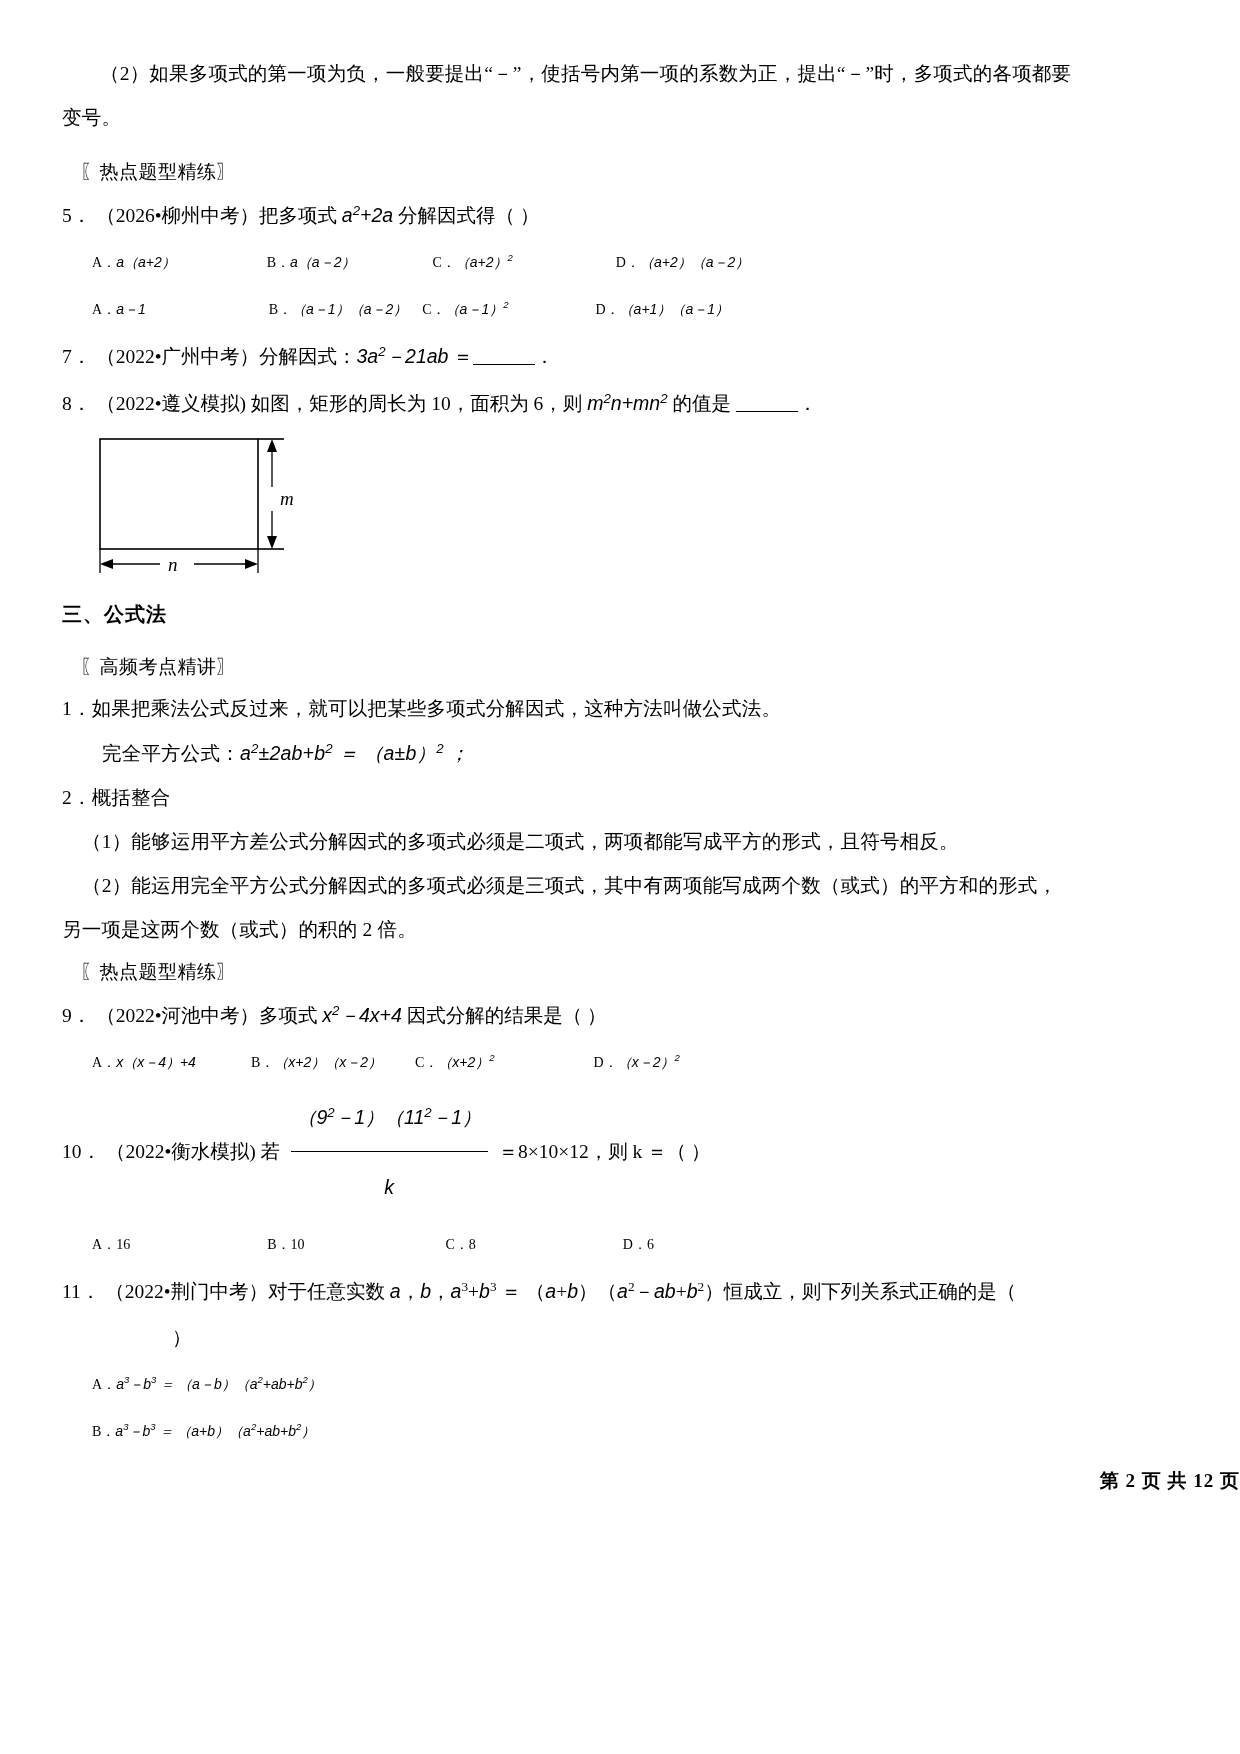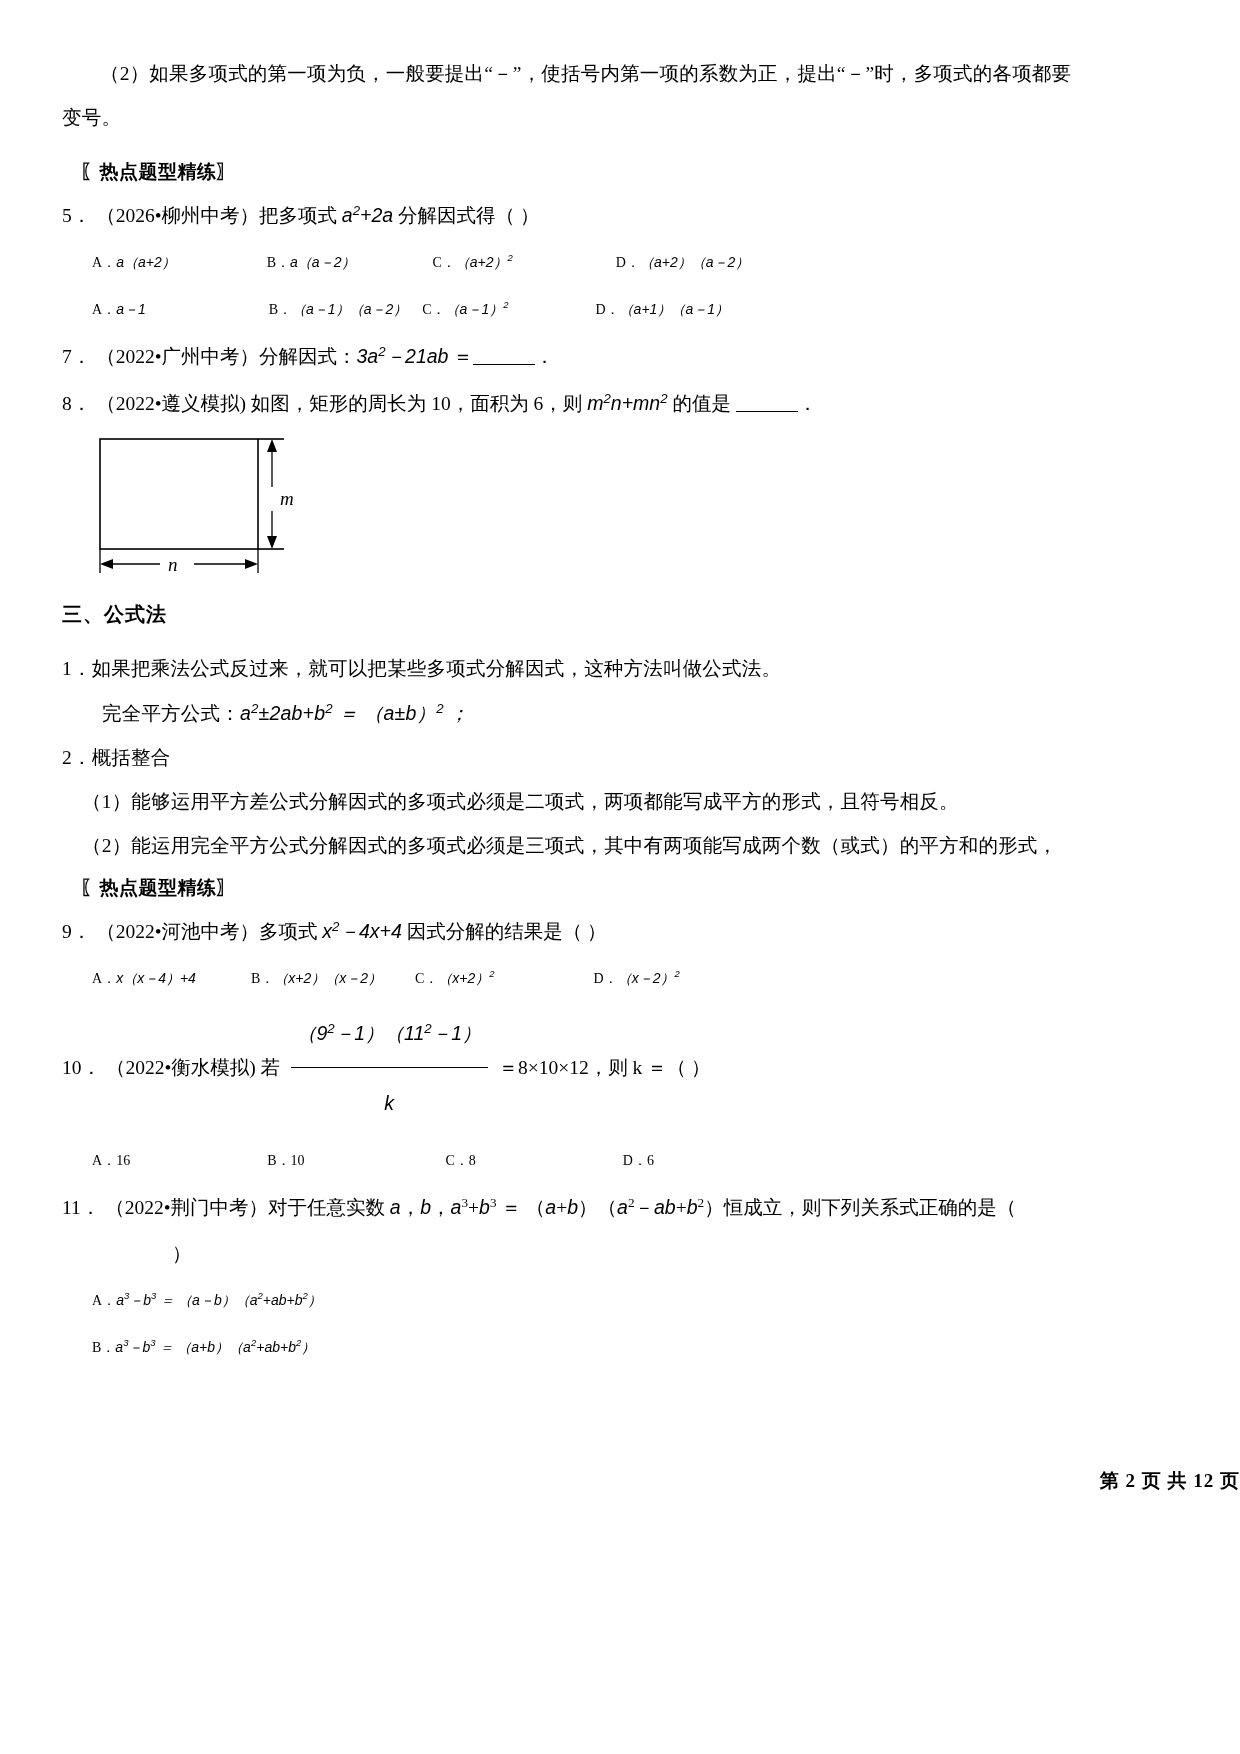--- a/index.html
+++ b/index.html
@@ -41,21 +41,21 @@
   .indent-1 { text-indent: 0px; }
   .pad-l-40 { padding-left: 40px; }
   .pad-l-20 { padding-left: 20px; }
 
   .gap-s { height: 12px; }
   .gap-m { height: 20px; }
 
   
   .tag-head {
     font-size: 19px;
-    font-weight: bold;
+    font-weight: normal;
     line-height: 40px;
     margin: 0;
     padding-left: 18px;
     font-family: "Liberation Sans", "DejaVu Sans", sans-serif;
     letter-spacing: 0.5px;
   }
 
   
   .sec-head {
     font-size: 20px;
@@ -205,33 +205,35 @@
         <text x="70" y="138" font-size="19" font-style="italic" font-family="Liberation Serif, serif">n</text>
       </svg>
     </div>
 
     <div class="gap-m"></div>
 
     <p class="sec-head">三、公式法</p>
 
     <div class="gap-s"></div>
 
+    <p class="tag-head">〖高频考点精讲〗</p>
 
     <p class="para">1．如果把乘法公式反过来，就可以把某些多项式分解因式，这种方法叫做公式法。</p>
 
 
     <p class="para pad-l-40">
       <span>完全平方公式：</span><span class="math"><i>a</i><sup>2</sup>±2<i>ab</i>+<i>b</i><sup>2</sup> ＝ （<i>a</i>±<i>b</i>）<sup>2</sup> ；</span>
     </p>
 
     <p class="para">2．概括整合</p>
 
     <p class="para indent-1 pad-l-20">（1）能够运用平方差公式分解因式的多项式必须是二项式，两项都能写成平方的形式，且符号相反。</p>
 
     <p class="para indent-1 pad-l-20">（2）能运用完全平方公式分解因式的多项式必须是三项式，其中有两项能写成两个数（或式）的平方和的形式，</p>
+    <p class="para">另一项是这两个数（或式）的积的 2 倍。</p>
 
     <p class="tag-head">〖热点题型精练〗</p>
 
     <p class="q-line">
       <span>9</span><span>．</span>
       <span>（2022•河池中考）</span><span>多项式 </span><span class="math"><i>x</i><sup>2</sup>－4<i>x</i>+4</span><span> 因式分解的结果是（      ）</span>
     </p>
     <p class="opt-line">
       <span class="opt"><span>A．</span><span class="math"><i>x</i>（<i>x</i>－4）+4</span></span>
       <span style="display:inline-block;width:48px"></span>

